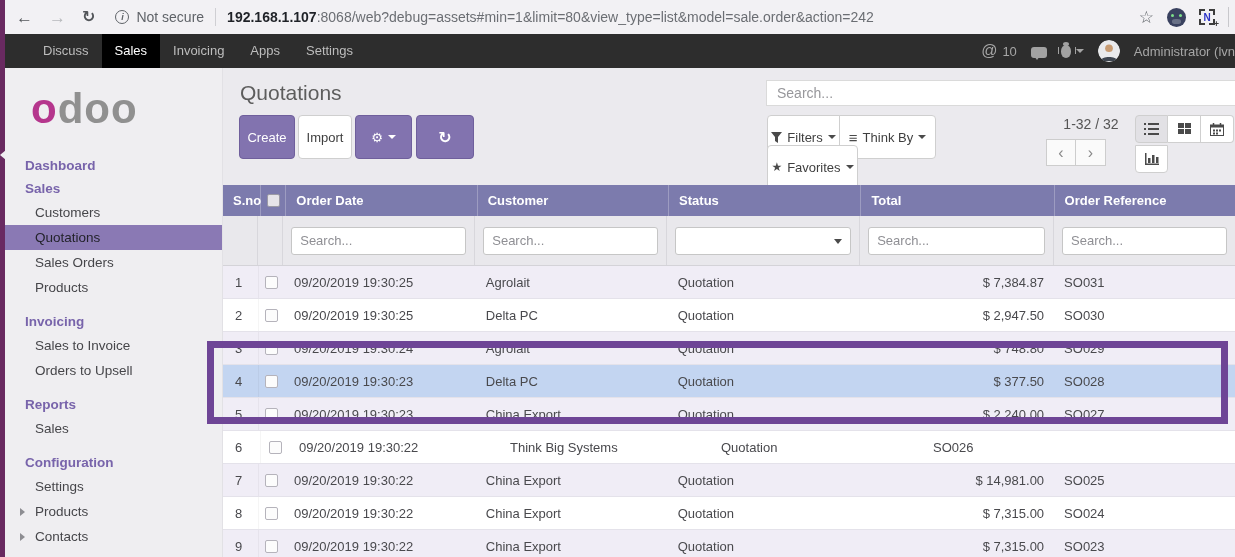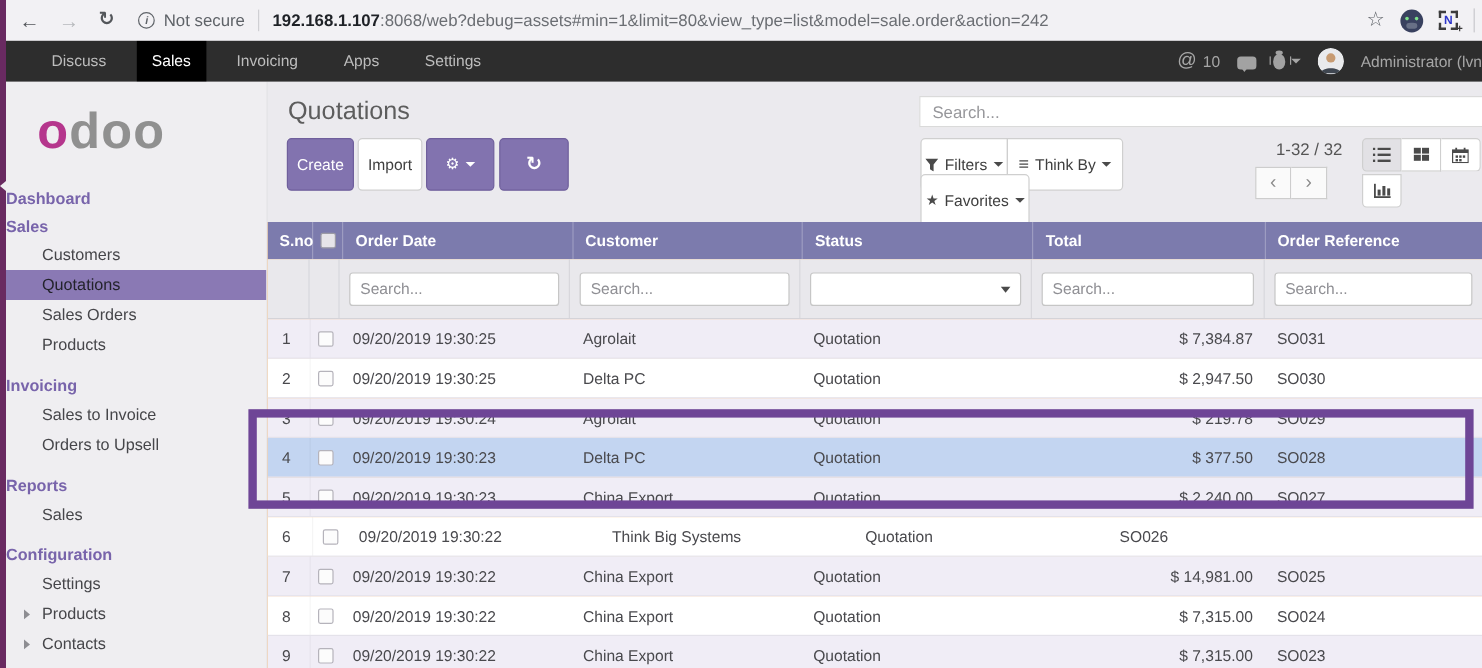--- a/index.html
+++ b/index.html
@@ -33,21 +33,21 @@
   .gorilla::after { content:""; position:absolute; left:5px; bottom:3px; width:9px; height:5px;
                     border-radius:40%; background:#687086; }
   .next-ic { width:16px; height:16px; border:2px dashed #3c3c3c; display:flex; align-items:center;
              justify-content:center; font-size:10px; font-weight:bold; color:#2d35c8; position:relative; cursor:pointer; }
   .next-ic i { position:absolute; right:-6px; bottom:-6px; font-size:9px; font-style:normal; color:#3c3c3c; }
   .end-sep { width:1px; height:20px; background:#c8c8cc; }
 
   
   .navbar { position:absolute; left:0; top:34px; width:1235px; height:34px; background:#2d2d2d;
             display:flex; align-items:center; z-index:10; font-size:13px; color:#bdbdbd; overflow:hidden; }
-  .nav-items { display:flex; height:100%; margin-left:30px;gap:12px; }
+  .nav-items { display:flex; height:100%; margin-left:30px; }
   .nav-item { padding:0 13px; line-height:34px; cursor:pointer; white-space:nowrap; }
   .nav-item.active { background:#000; color:#fff; }
   .nav-right { margin-left:auto; display:flex; align-items:center; gap:14px; color:#a6a6a6; }
   .mention { display:flex; align-items:center; gap:5px; cursor:pointer; }
   .mention .at { font-size:16px; }
   .bubble { width:16px; height:11px; background:#a2a2a2; border-radius:3px; position:relative; margin-top:2px; cursor:pointer; }
   .bubble::after { content:""; position:absolute; left:3px; bottom:-5px; border:3px solid transparent; border-top:4px solid #a2a2a2; }
   .bug-wrap { display:flex; align-items:center; gap:5px; cursor:pointer; }
   .bug { width:10px; height:13px; background:#a2a2a2; border-radius:5px / 6px; position:relative; }
   .bug::before { content:""; position:absolute; top:-3px; left:2px; width:6px; height:4px; border-radius:50%; background:#a2a2a2; }
@@ -55,21 +55,21 @@
                 border-left:1px solid #a2a2a2; border-right:1px solid #a2a2a2; }
   .caret-dn { width:0; height:0; border-left:4px solid transparent; border-right:4px solid transparent; border-top:4px solid #a6a6a6; }
   .avatar { width:22px; height:22px; border-radius:50%; overflow:hidden; flex:none; cursor:pointer; }
   .user-label { white-space:nowrap; cursor:pointer; }
 
   
   .sidebar { position:absolute; left:5px; top:68px; width:217px; height:489px; background:#efeef1; overflow:hidden; z-index:5; }
   .logo { margin:20px 0 0 26px; font-size:42px; font-weight:bold; letter-spacing:1px; line-height:1; color:#909090; }
   .logo .first { color:#b5368d; }
   .menu { margin-top:24px; font-size:13.5px; }
-  .m-section { color:#7864ab; font-weight:bold; padding:4px 0 4px 0; cursor:pointer; }
+  .m-section { color:#7864ab; font-weight:bold; padding:4px 0 4px 20px; cursor:pointer; }
   .m-section.gap { margin-top:10px; }
   .m-item { color:#46464a; padding:5px 0 5px 30px; position:relative; cursor:pointer; }
   .m-item.selected { background:#8a79b4; color:#23232b; }
   .m-caret { position:absolute; left:15px; top:9px; width:0; height:0;
              border-left:5px solid #8d8d92; border-top:4px solid transparent; border-bottom:4px solid transparent; }
 
   
   .main { position:absolute; left:222px; top:68px; width:1013px; height:489px; background:#ebeaee; border-left:1px solid #e2e1e5; }
   .page-title { position:absolute; left:17px; top:13px; font-size:21px; color:#5d5d5d; }
   .btn { position:absolute; height:44px; border-radius:4px; font-size:13px; display:flex; align-items:center;
@@ -366,21 +366,21 @@
             <div class="td c-ref">SO030</div>
           </div>
           <div class="trow lav">
             <div class="td c-sno">3</div>
             <div class="td c-check">
               <span class="checkbox"></span>
             </div>
             <div class="td c-date">09/20/2019 19:30:24</div>
             <div class="td c-cust">Agrolait</div>
             <div class="td c-status">Quotation</div>
-            <div class="td c-total">$ 219.78</div>
+            <div class="td c-total">$ 748.80</div>
             <div class="td c-ref">SO029</div>
           </div>
           <div class="trow sel">
             <div class="td c-sno">4</div>
             <div class="td c-check">
               <span class="checkbox"></span>
             </div>
             <div class="td c-date">09/20/2019 19:30:23</div>
             <div class="td c-cust">Delta PC</div>
             <div class="td c-status">Quotation</div>

